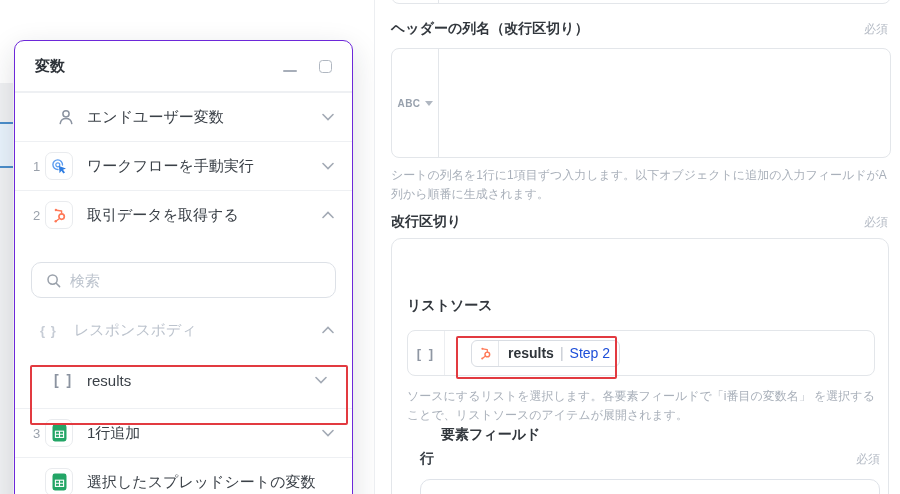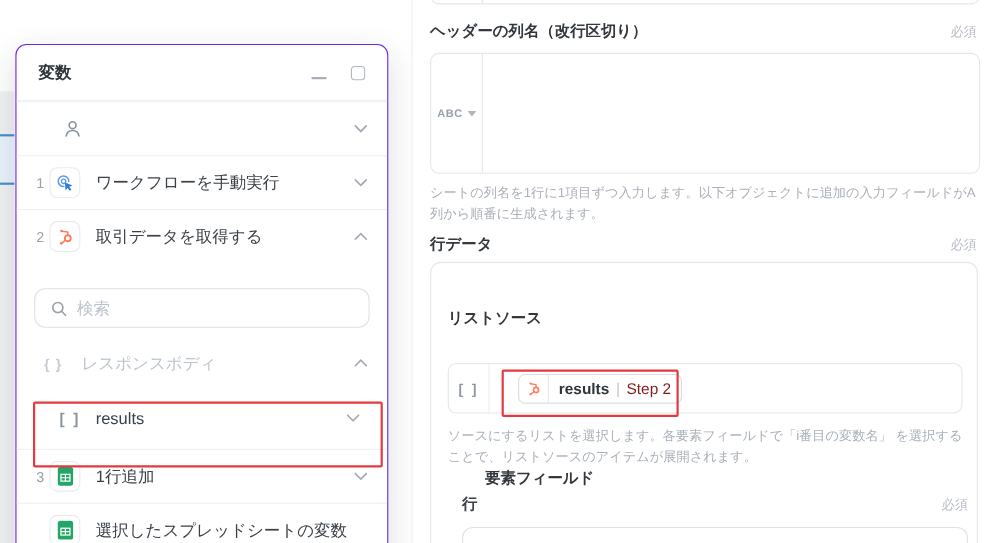--- a/index.html
+++ b/index.html
@@ -65,34 +65,34 @@
   .help1 { position:absolute; left:16px; top:166px; width:507px; }
   .label1 { top:20px; } .label2 { top:213px; }
   .card { position:absolute; left:16px; top:238px; width:498px; height:280px;
     border:1px solid #e3e6ea; border-radius:10px; background:#fff; }
   .card-header { display:flex; align-items:center; padding:17px 16px 0 16px; }
   .card-title { font-size:15px; font-weight:700; color:#2f343a; }
   .card-header-icons { margin-left:auto; display:flex; align-items:center; gap:22px; }
   .kebab { display:flex; flex-direction:column; gap:3px; }
   .kebab i { width:3.5px; height:3.5px; border-radius:50%; background:#858d99; }
   .sub-label { position:absolute; left:15px; font-size:14px; font-weight:700; color:#32373d; }
-  .lst-src-label { top:42px;text-align:center; }
+  .lst-src-label { top:58px;text-align:center; }
   .field2 { position:absolute; left:15px; top:91px; width:468px; height:46px;
     border:1px solid #e3e6ea; border-radius:8px; display:flex; align-items:center; }
   .field2-prefix { width:37px; align-self:stretch; border-right:1px solid #eceef1;
     display:flex; align-items:center; justify-content:center;
     font-size:13px; font-weight:600; color:#8f97a3; letter-spacing:2px; flex:none; }
   .chip { display:inline-flex; align-items:center; height:27px; margin-left:26px;
     border:1px solid #d9dde3; border-radius:6px; background:#fff; }
   .chip-ic { width:27px; align-self:stretch; border-right:1px solid #e4e7eb;
     display:flex; align-items:center; justify-content:center; }
   .chip-text { padding:0 9px; font-size:14px; display:flex; gap:6px; align-items:center; }
   .chip-var { font-weight:700; color:#2f343a; }
   .chip-sep { color:#c0c6cf; }
-  .chip-step { color:#7f1d1d; }
+  .chip-step { color:#1d4ed8; }
   .help2 { position:absolute; left:15px; top:148px; width:472px; }
   .elem-label { top:187px; left:13px;margin-left:36px; }
   .row-label-row { position:absolute; left:28px; right:8px; top:211px; display:flex; align-items:baseline; }
   .row-name { font-size:14px; font-weight:600; color:#3b4148; }
   .field3 { position:absolute; left:28px; top:240px; width:460px; height:50px;
     border:1px solid #dfe3e9; border-radius:10px; }
   
   .anno { position:absolute; border:2.5px solid #e23a40; border-radius:2px; z-index:50; pointer-events:none; }
   .anno1 { left:30px; top:365px; width:318px; height:60px; }
   .anno2 { left:456px; top:336px; width:161px; height:43px; }
@@ -118,20 +118,21 @@
 
     <div class="vp-divider"></div>
 
     <div class="vp-row">
       <span class="plain-ic">
         <svg width="18" height="18" viewBox="0 0 18 18" fill="none" stroke="#8b93a0" stroke-width="1.5" stroke-linecap="round">
           <circle cx="9" cy="5.8" r="3.1"></circle>
             <path d="M3.2 15.6c.5-3.2 2.8-5 5.8-5s5.3 1.8 5.8 5"></path>
         </svg>
       </span>
+      <span class="vp-label">エンドユーザー変数</span>
       <span class="chev">
         <svg width="12" height="8" viewBox="0 0 12 8" fill="none" stroke="#a3aab5" stroke-width="1.6" stroke-linecap="round">
             <polyline points="1,1.5 6,6.5 11,1.5"></polyline>
           </svg>
       </span>
     </div>
     <div class="vp-divider"></div>
 
     <div class="vp-row">
       <span class="step-num">1</span>
@@ -243,21 +244,21 @@
     </div>
     <div class="field1">
       <div class="type-prefix">
         <span class="t">ABC</span>
         <span class="tri-down"></span>
       </div>
     </div>
     <div class="help help1">シートの列名を1行に1項目ずつ入力します。以下オブジェクトに追加の入力フィールドがA列から順番に生成されます。</div>
 
     <div class="label-row label2">
-      <span class="field-label">行データ</span>
+      <span class="field-label">改行区切り</span>
       <span class="required">必須</span>
     </div>
 
     <div class="card">
 
       <div class="sub-label lst-src-label">リストソース</div>
 
       <div class="field2">
         <span class="field2-prefix">[ ]</span>
         <span class="chip">

